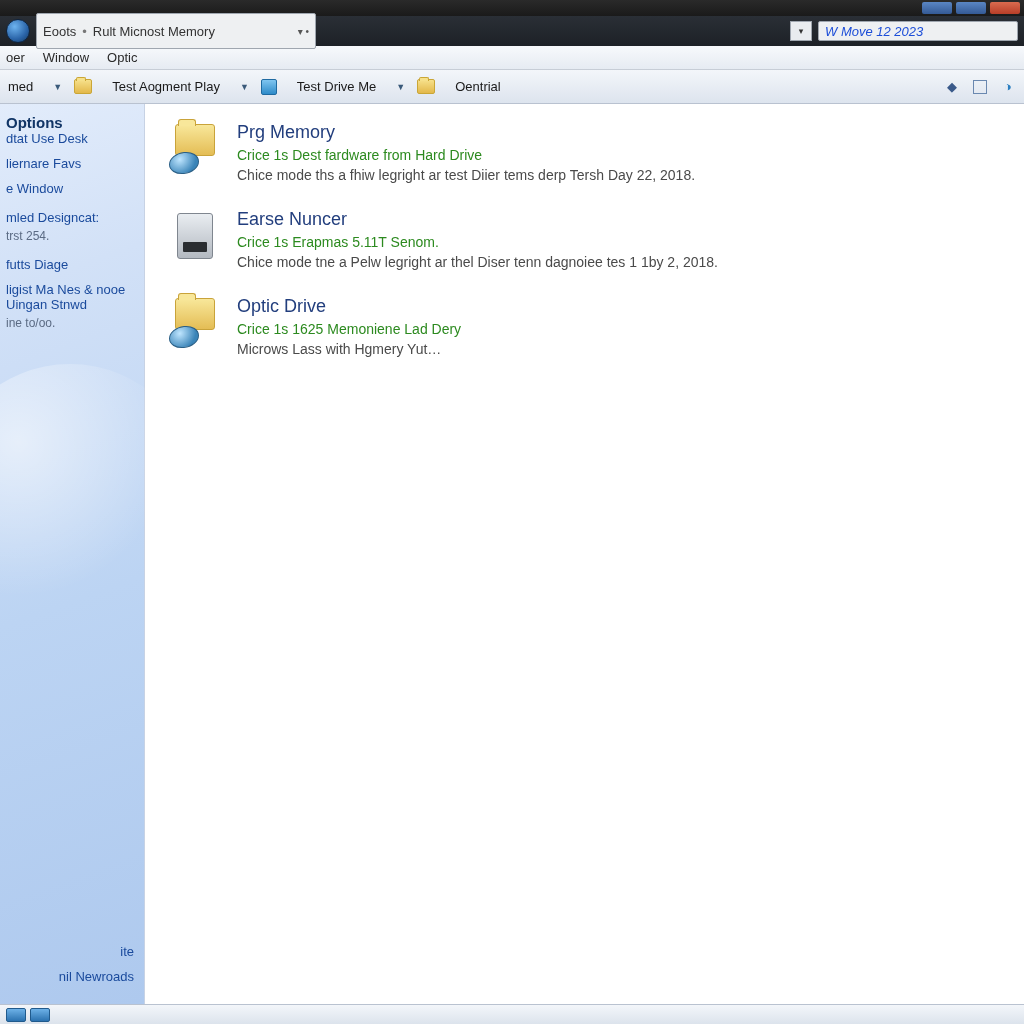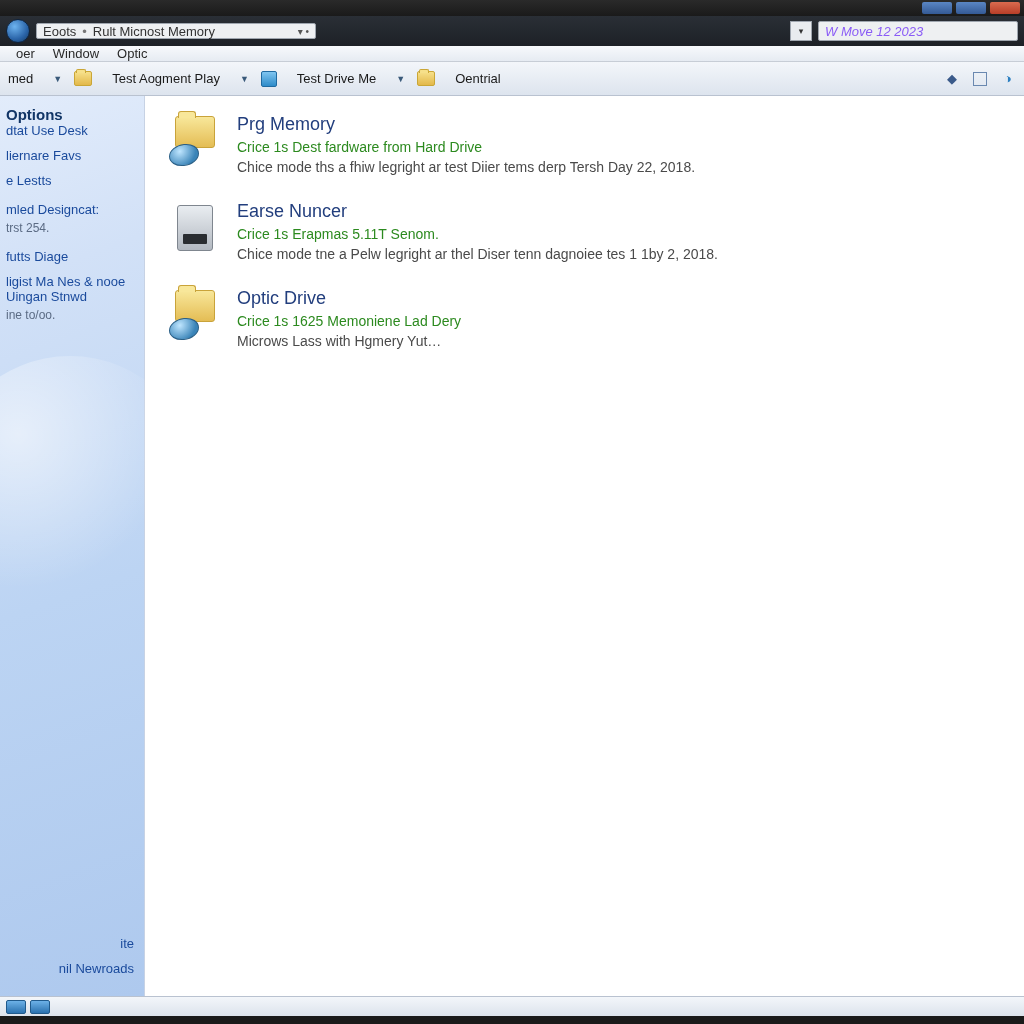--- a/index.html
+++ b/index.html
@@ -8,29 +8,29 @@
   
   .win-chrome { height: 16px; background: linear-gradient(to bottom, #2a2a2a, #1a1a1a); display: flex; justify-content: flex-end; align-items: center; padding-right: 4px; gap: 4px; }
   .chrome-btn { width: 30px; height: 12px; border-radius: 2px; display: inline-block; }
   .chrome-min { background: linear-gradient(to bottom,#5a86c4,#345a96); }
   .chrome-max { background: linear-gradient(to bottom,#5a86c4,#345a96); }
   .chrome-close { background: linear-gradient(to bottom,#d96b4f,#b83e28); }
 
   
   .addrbar { height: 30px; background: linear-gradient(to bottom,#2a2f36,#1d2127); display: flex; align-items: center; padding: 0 6px; gap: 6px; }
   .nav-circle { width: 24px; height: 24px; border-radius: 50%; background: radial-gradient(circle at 35% 30%, #6db3ef, #2a64a8 60%, #16395e); border: 1px solid #0e2440; }
-  .addr-field { flex: 0 0 280px; height: 16px; background: #eef0f2; border: 1px solid #9fa6af; border-radius: 2px; display: flex; align-items: center; padding: 0 6px; gap: 6px; color: #333; font-size: 12px; }
+  .addr-field { flex: 0 0 280px; height: 36px; background: #eef0f2; border: 1px solid #9fa6af; border-radius: 2px; display: flex; align-items: center; padding: 0 6px; gap: 6px; color: #333; font-size: 12px; }
   .addr-sep { color: #777; }
   .addr-chev { margin-left: auto; font-size: 10px; color: #555; }
   .addr-spacer { flex: 1; }
   .addr-dd { width: 22px; height: 20px; background: #e9ecef; border: 1px solid #9fa6af; display: flex; align-items: center; justify-content: center; font-size: 9px; color: #333; }
-  .search-field { flex: 0 0 200px; height: 20px; background: #eef0f2; border: 1px solid #9fa6af; border-radius: 2px; padding: 0 6px; color: #8b5cf6; font-size: 12px; font-style: italic; display: flex; align-items: center; }
+  .search-field { flex: 0 0 200px; height: 20px; background: #eef0f2; border: 1px solid #9fa6af; border-radius: 2px; padding: 0 6px; color: #1d4ed8; font-size: 12px; font-style: italic; display: flex; align-items: center; }
 
   
-  .menubar { height: 16px; background: linear-gradient(to bottom,#f7f9fc,#e6ebf2); border-bottom: 1px solid #c7cdd6; display: flex; align-items: center; padding-left: 16px; gap: 18px; }
+  .menubar { height: 24px; background: linear-gradient(to bottom,#f7f9fc,#e6ebf2); border-bottom: 1px solid #c7cdd6; display: flex; align-items: center; padding-left: 6px; gap: 18px; }
   .menubar span { color: #2a2a2a; font-size: 13px; }
 
   
   .toolbar { height: 34px; background: linear-gradient(to bottom,#f3f6fa,#dde4ee); border-bottom: 1px solid #b9c2d0; display: flex; align-items: center; padding: 0 8px; gap: 12px; }
   .tool-item { display: flex; align-items: center; gap: 20px; color: #1a1a1a; font-size: 13px; }
   .tool-item .dd { font-size: 9px; color: #3a5a7a; }
   .tool-icon-folder { width: 18px; height: 15px; background: linear-gradient(to bottom,#f6e08a,#e3b84a); border: 1px solid #caa636; border-radius: 2px; position: relative; }
   .tool-icon-folder::before { content:''; position:absolute; top:-3px; left:1px; width:8px; height:3px; background:#f6e08a; border:1px solid #caa636; border-bottom:none; border-radius:2px 2px 0 0; }
   .tool-icon-blue { width: 16px; height: 16px; background: linear-gradient(to bottom,#7fc5f0,#2e8bc9); border: 1px solid #1f6aa1; border-radius: 2px; }
   .toolbar-spacer { flex: 1; }
@@ -124,21 +124,21 @@
 </div>
 
 <div class="main">
   <div class="sidebar">
     <div class="swoosh"></div>
     <div class="side-head">Options</div>
 
     <div class="side-block">
       <div class="side-link">dtat Use Desk</div>
       <div class="side-link">liernare Favs</div>
-      <div class="side-link">e Lestts</div>
+      <div class="side-link">e Window</div>
     </div>
     <div class="side-block">
       <div class="side-link">mled Designcat:</div>
       <div class="side-sub">trst 254.</div>
     </div>
     <div class="side-block">
       <div class="side-link">futts Diage</div>
       <div class="side-link">ligist Ma Nes &amp; nooe Uingan Stnwd</div>
       <div class="side-sub">ine to/oo.</div>
     </div>

